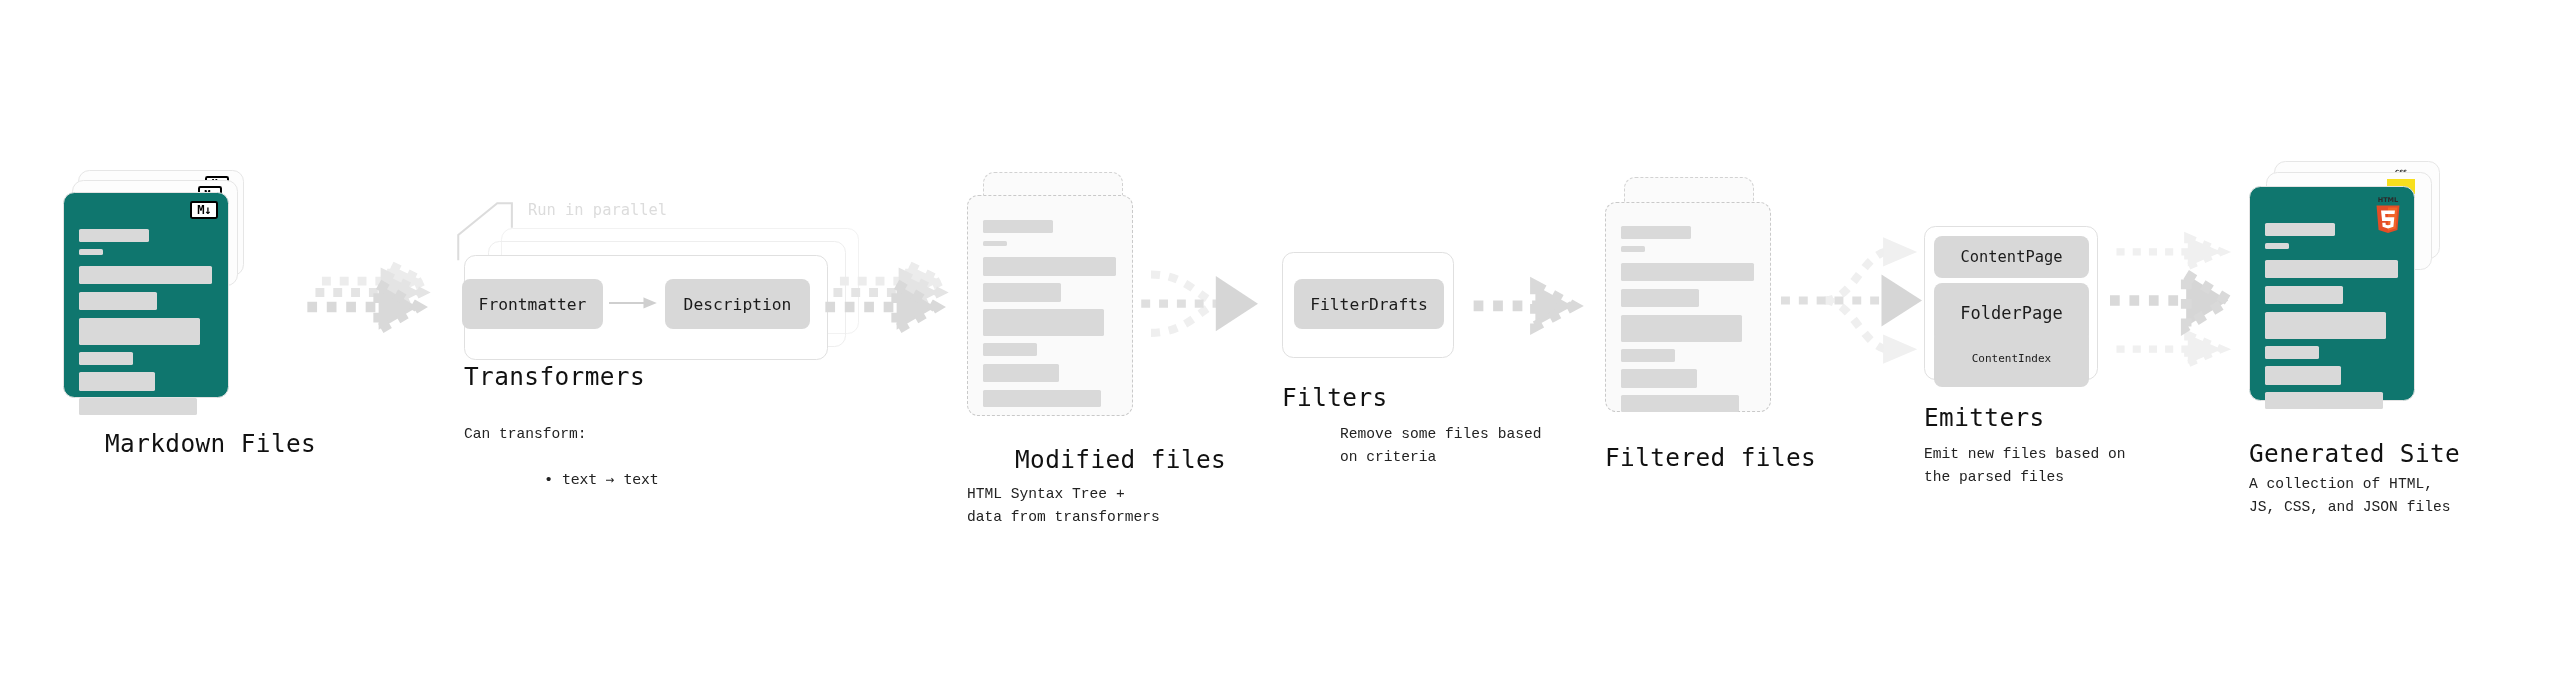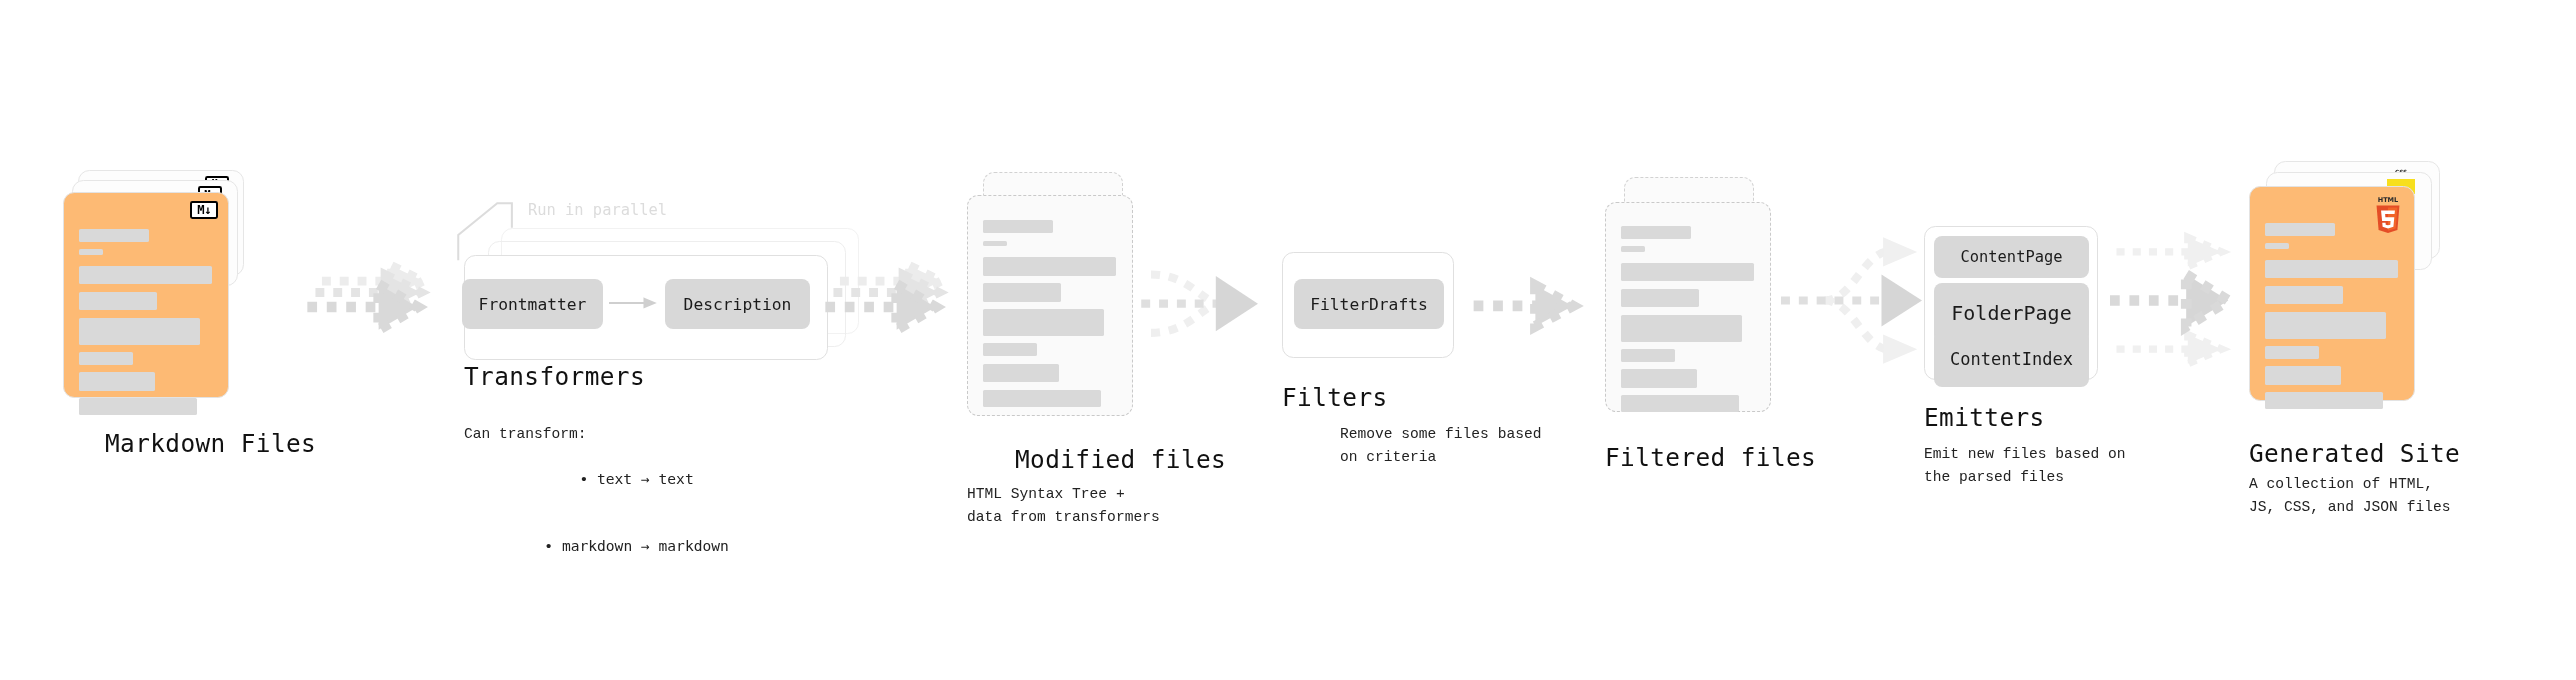--- a/index.html
+++ b/index.html
@@ -7,21 +7,21 @@
     width: 2576px; height: 681px;
     background: #ffffff;
     font-family: "DejaVu Sans Mono", "Liberation Mono", monospace;
     overflow: hidden;
   }
   .stage { position: relative; width: 2576px; height: 681px; }
 
   
   .doc {
     position: absolute;
-    background: #fdba74;
+    background: #0f766e;
     border: 1.6px solid #e3e3e3;
     border-radius: 11.4px;
   }
   .doc.dashed { background: #fafafa; border: 1.6px dashed #c9c9c9; }
   .doc-lines { position: absolute; left: 14.6px; top: 23px; right: 14.6px; }
   .ln { background: #d9d9d9; border-radius: 1.6px; margin-bottom: 7.3px; }
 
   
   .ghost {
     position: absolute;
@@ -172,23 +172,20 @@
         <polygon points="44,1 56,6 44,11"></polygon>
       </g>
     </svg>
 
     <div class="heading" style="left:464px; top:362px;">Transformers</div>
     <div class="sub" style="left:464px; top:423px;">Can transform:</div>
     <ul class="bullets" style="position:absolute; left:474px; top:445px; font-size:14.6px; color:#222; line-height:1.55;">
       <li>
         <span>• </span><span>text → text</span>
       </li>
-      <li>
-        <span>• </span><span>markdown → markdown</span>
-      </li>
     </ul>
   </div>
 
   <svg style="left:822px; top:273px; width:146px; height:81px;" viewBox="0 0 180 100" width="146" height="81">
     <g stroke="#ececec" stroke-width="11" stroke-dasharray="11 11" fill="#ececec">
       <line x1="22" y1="10" x2="112" y2="10"></line>
       <polygon points="108,-9 147,10 108,29"></polygon>
     </g>
     <g stroke="#e4e4e4" stroke-width="11" stroke-dasharray="11 11" fill="#e4e4e4">
       <line x1="14" y1="24" x2="104" y2="24"></line>
@@ -270,22 +267,22 @@
       <line x1="0" y1="82" x2="128" y2="82" stroke="#dfdfdf"></line>
     </g>
     <polygon points="126,4 168,22 126,40" fill="#f0f0f0"></polygon>
     <polygon points="126,124 168,142 126,160" fill="#f0f0f0"></polygon>
     <polygon points="124,50 174,82 124,114" fill="#d6d6d6"></polygon>
   </svg>
 
   <div>
     <div class="groupbox" style="left:1924px; top:226px; width:174px; height:154px;"></div>
     <div class="pill" style="left:1934px; top:236px; width:155px; height:42px; font-size:15.4px;">ContentPage</div>
-    <div class="pill" style="left:1934px; top:283px; width:155px; height:60px; font-size:20px;">FolderPage</div>
-    <div class="pill" style="left:1934px; top:330px; width:155px; height:57px; font-size:17px;">ContentIndex</div>
+    <div class="pill" style="left:1934px; top:283px; width:155px; height:60px; font-size:17px;">FolderPage</div>
+    <div class="pill" style="left:1934px; top:330px; width:155px; height:57px; font-size:11px;">ContentIndex</div>
 
     <div class="heading" style="left:1924px; top:403px;">Emitters</div>
     <div class="sub" style="left:1924px; top:443px;">Emit new files based on
 the parsed files</div>
   </div>
 
   <svg style="left:2110px; top:234px; width:154px; height:146px;" viewBox="0 0 190 180" width="154" height="146">
     <g stroke="#f0f0f0" stroke-width="9" stroke-dasharray="10 10" fill="#f0f0f0">
       <line x1="8" y1="22" x2="98" y2="22"></line>
       <polygon points="96,4 138,22 96,40"></polygon>

